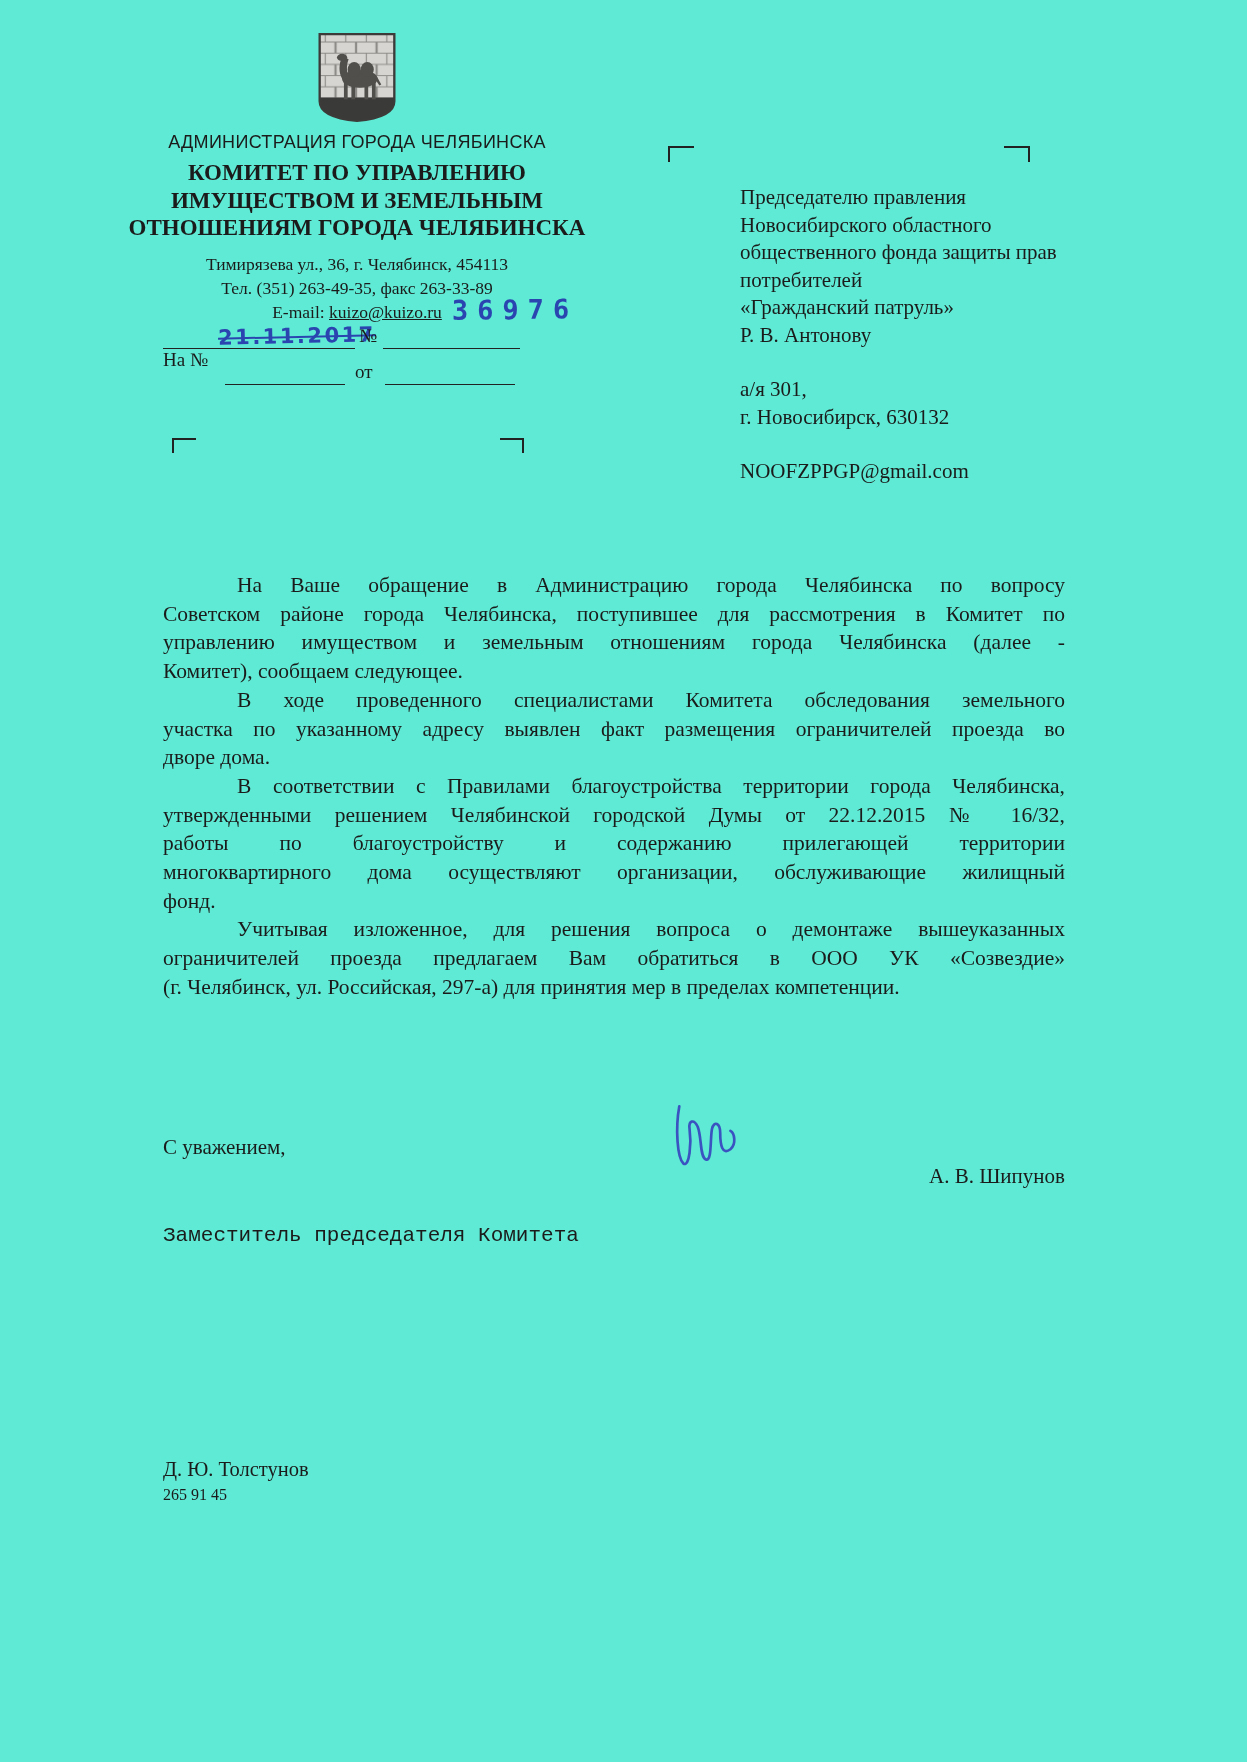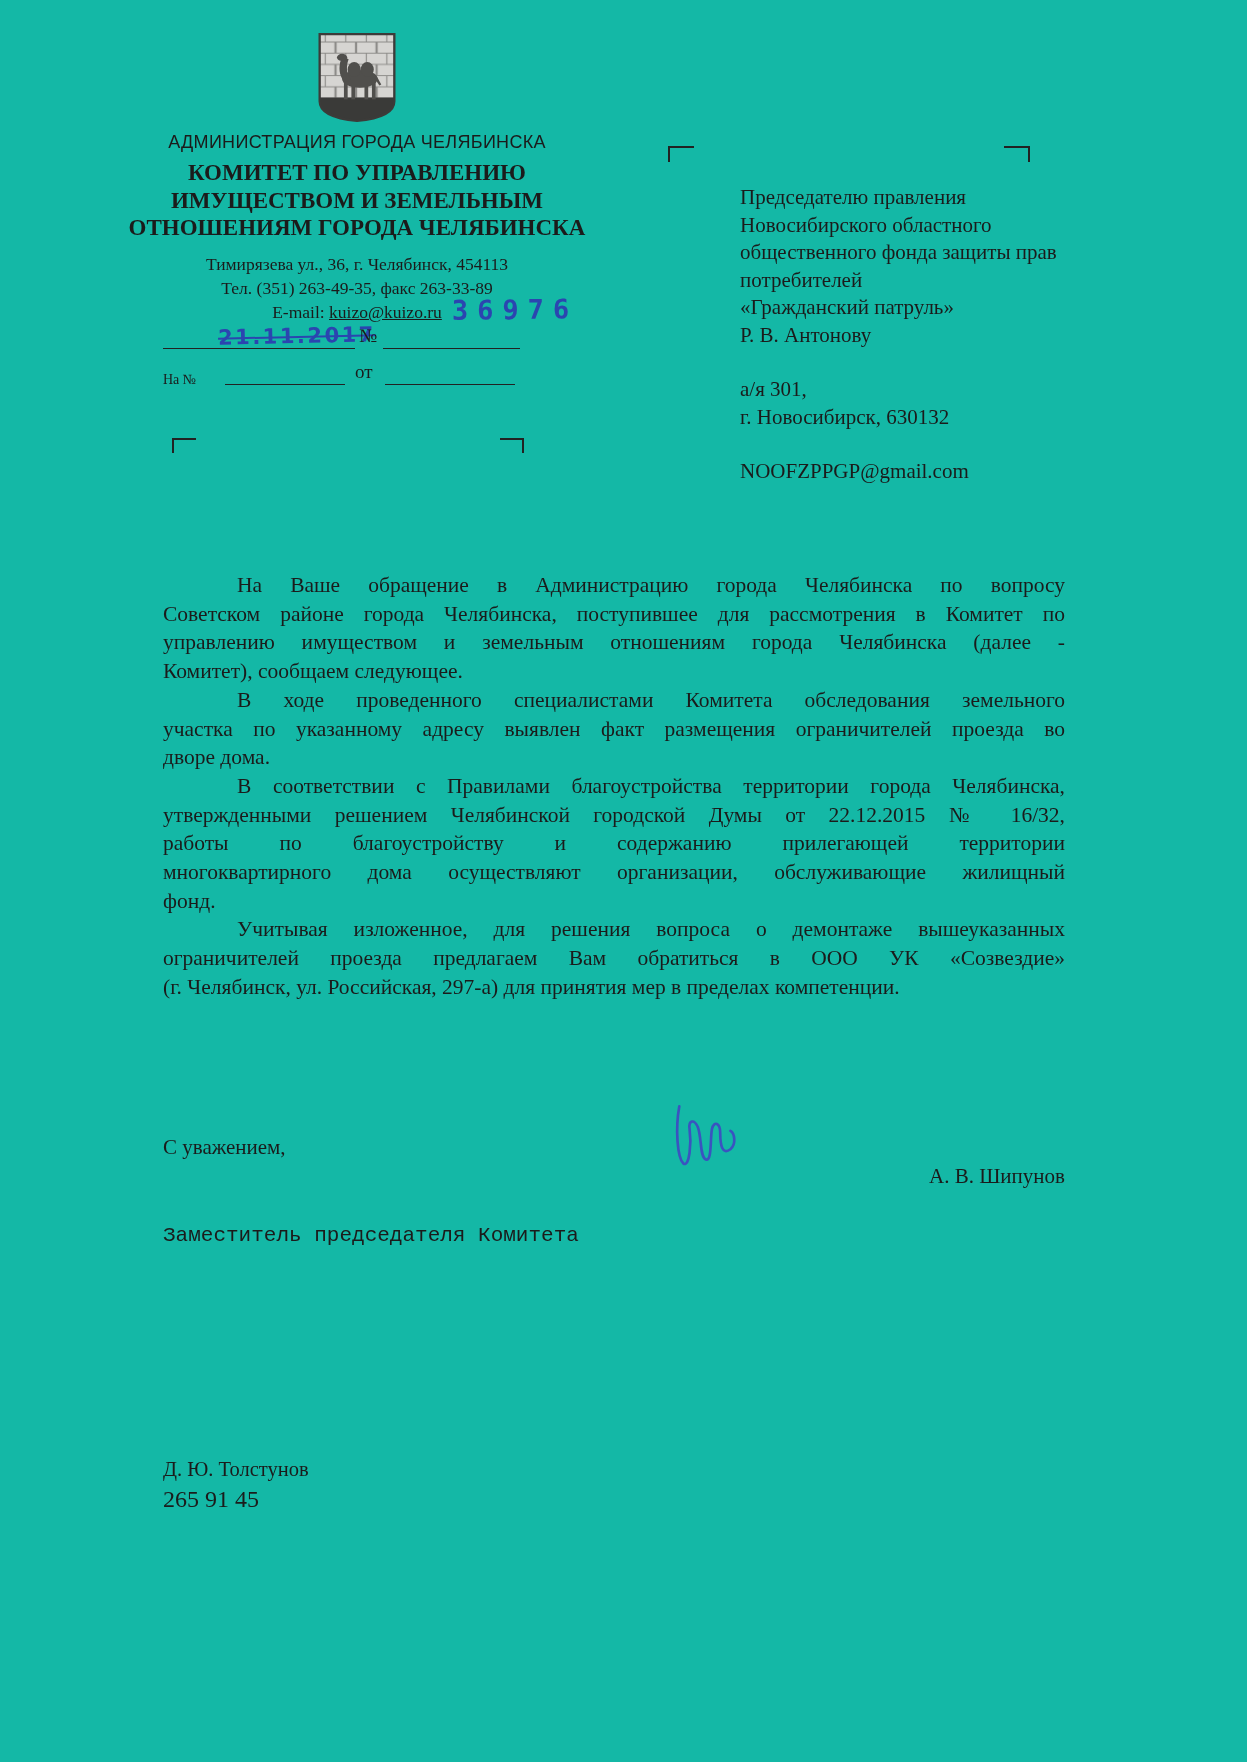--- a/index.html
+++ b/index.html
@@ -1,39 +1,39 @@
 <!DOCTYPE html>
 <html><head>
 <meta charset="utf-8">
 <style>
   * { margin:0; padding:0; box-sizing:border-box; }
   html,body { background:#ffffff; }
   body {
     width:1247px; height:1762px; position:relative; overflow:hidden;
     font-family:"Liberation Serif", serif; color:#1b1b1b;
   }
-  .page { position:absolute; inset:0; background:#14b8a6; }
+  .page { position:absolute; inset:0; background:#5eead4; }
 
   
   .letterhead { position:absolute; left:118px; top:30px; width:478px; text-align:center; }
   .coat { display:inline-block; }
   .admin-line { font-family:"Liberation Sans", sans-serif; font-size:18px; margin-top:4px; letter-spacing:0.3px; }
   .org-name { font-family:Liberation Serif, serif; font-weight:bold; font-size:23px; line-height:1.2; margin-top:6px; }
   .lh-addr { font-size:17.5px; line-height:1.38; }
   .lh-addr.first { margin-top:10px; }
   .lh-email-link { text-decoration:underline; }
 
   
   .rule { position:absolute; border-bottom:1.6px solid #222; height:0; }
   .rule-date   { left:163px; top:348px; width:192px; }
   .rule-num    { left:383px; top:348px; width:137px; }
   .rule-refnum { left:225px; top:384px; width:120px; }
   .rule-reffrom{ left:385px; top:384px; width:130px; }
   .label-no    { position:absolute; left:359px; top:325px; font-size:19px; }
-  .label-refno { position:absolute; left:163px; top:372px; font-size:14px; }
+  .label-refno { position:absolute; left:163px; top:349px; font-size:19px; }
   .label-from  { position:absolute; left:355px; top:361px; font-size:19px; }
 
   .stamp-number {
     position:absolute; left:452px; top:294px;
     font-family:"DejaVu Sans Mono", monospace; font-size:27px; font-weight:bold;
     color:#2b45b0; letter-spacing:9px; transform:rotate(-0.6deg);
   }
   .stamp-date {
     position:absolute; left:218px; top:324px;
     font-family:"DejaVu Sans", sans-serif; font-size:21px; font-weight:bold;
@@ -59,21 +59,21 @@
   .jline.last { text-align-last:left; }
 
   
   .sig-closing { position:absolute; left:163px; top:1135px; font-size:21px; }
   .sig-title   { position:absolute; left:163px; top:1224px; font-size:21px;font-family:Liberation Mono, monospace; }
   .sig-name    { position:absolute; left:865px; top:1164px; width:200px; font-size:21px; text-align:right; }
   .sig-scribble{ position:absolute; left:665px; top:1098px; }
 
   
   .footer-exec  { position:absolute; left:163px; top:1458px; font-size:20.5px; }
-  .footer-phone { position:absolute; left:163px; top:1486px; font-size:24px; }
+  .footer-phone { position:absolute; left:163px; top:1486px; font-size:16px; }
 </style>
 </head>
 <body>
 
 <div class="page">
 
   <div class="letterhead">
     <svg class="coat" viewBox="0 0 90 100" width="84" height="94" aria-hidden="true">
       <defs>
         <pattern id="bricks" width="22" height="24" patternUnits="userSpaceOnUse">

